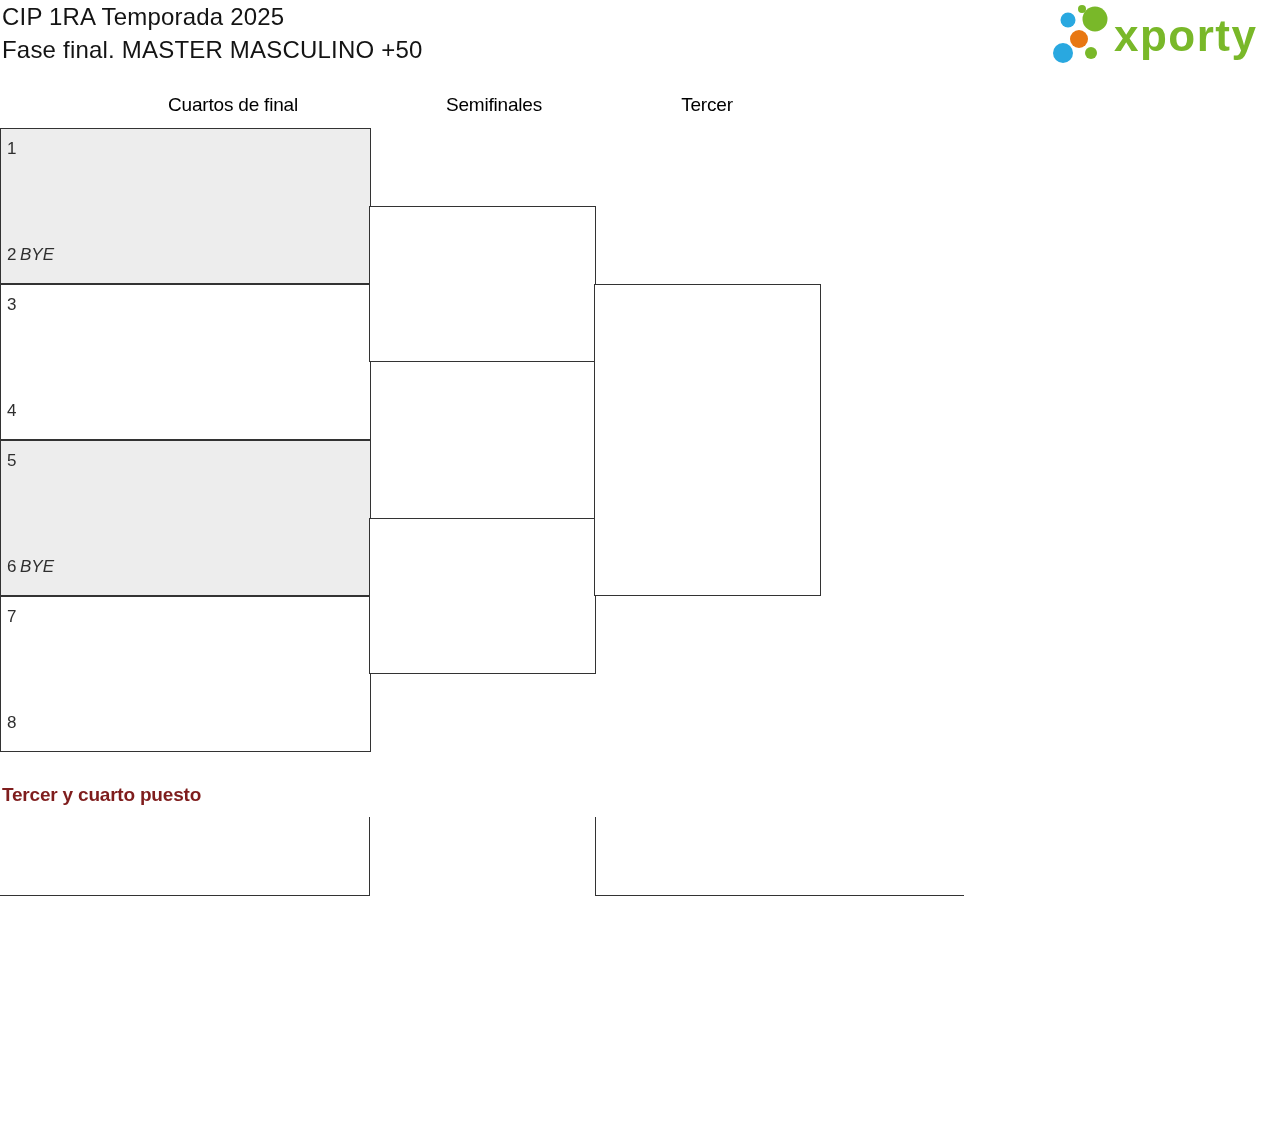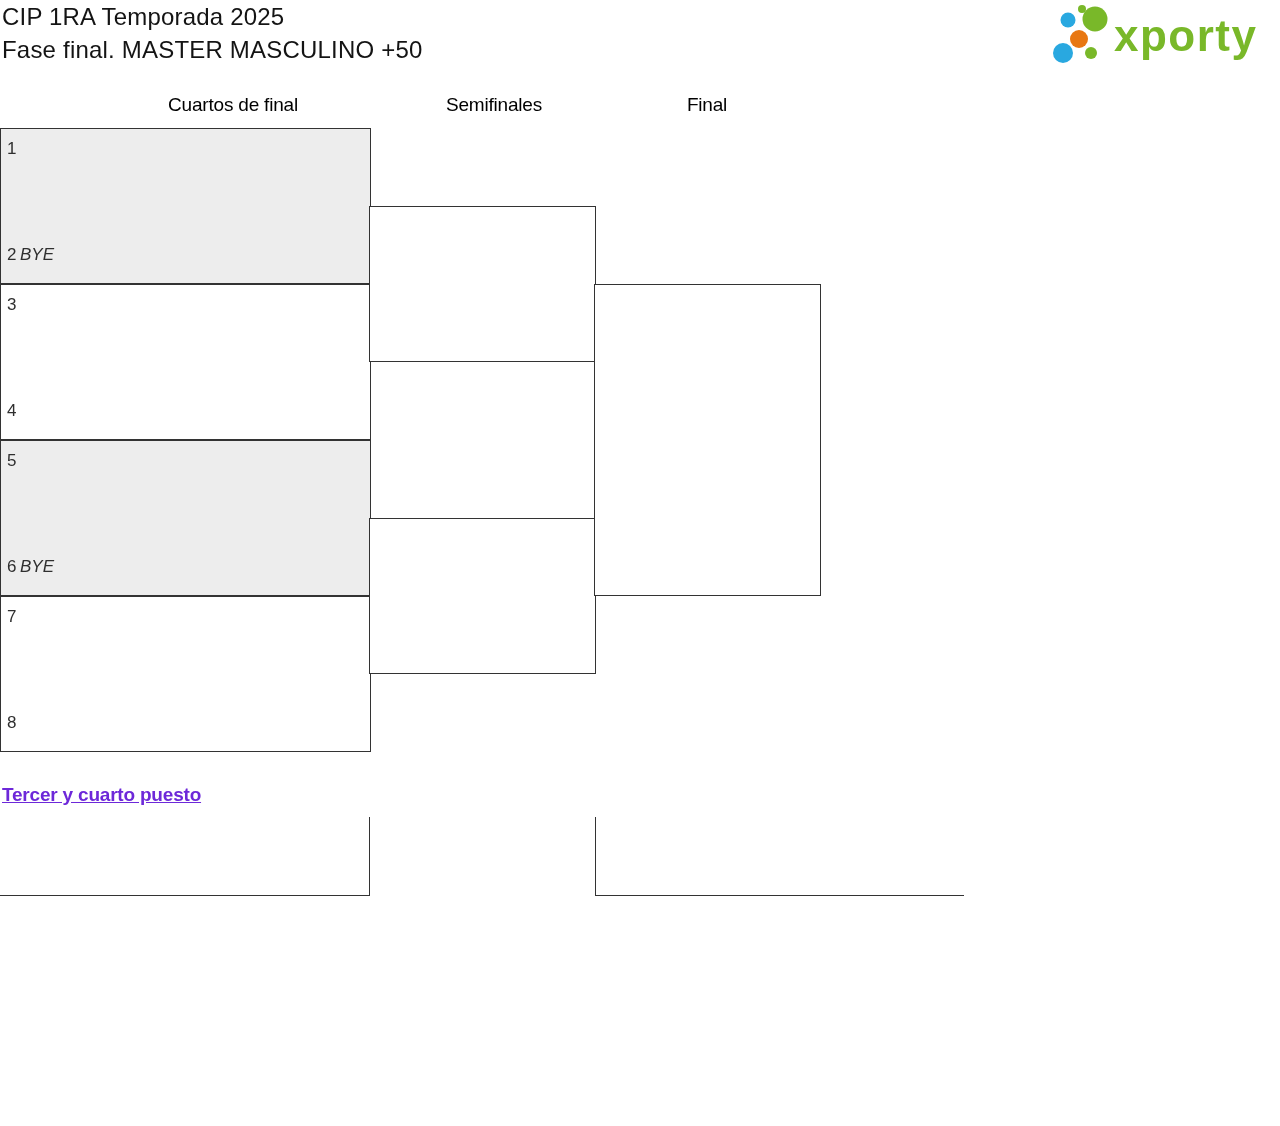--- a/index.html
+++ b/index.html
@@ -98,23 +98,22 @@
   .tname { display: inline-block; font-style: italic; }
 
   
   .third-title {
     position: absolute;
     left: 2px;
     top: 784px;
     font-size: 19px;
     line-height: 22px;
     font-weight: 600;
-    color: #6d28d9;
+    color: #7f1d1d;
     letter-spacing: -0.2px;
-    text-decoration: underline;
   }
   .third-left {
     position: absolute;
     box-sizing: border-box;
     left: 0;
     top: 817px;
     width: 370px;
     height: 78.5px;
     border-right: 1.5px solid #333333;
     border-bottom: 1.5px solid #333333;
@@ -147,21 +146,21 @@
     <circle cx="34" cy="9" r="4" fill="#79b829"></circle>
     <circle cx="47" cy="19" r="12.5" fill="#79b829"></circle>
     <circle cx="31" cy="39" r="9" fill="#e87712"></circle>
     <circle cx="15" cy="53" r="10" fill="#29a8e0"></circle>
     <circle cx="43" cy="53" r="6" fill="#79b829"></circle>
     <text class="logo-text" x="66" y="51" fill="#79b829">xporty</text>
   </svg>
 
   <div class="round-header rh-qf">Cuartos de final</div>
   <div class="round-header rh-sf">Semifinales</div>
-  <div class="round-header rh-final">Final</div>
+  <div class="round-header rh-final">Tercer</div>
 
   <div class="match qf qf1 bye">
     <div class="team team-top">
       <span class="seed">1</span>
       <span class="tname"></span>
     </div>
     <div class="team team-bottom">
       <span class="seed">2</span>
       <span class="tname">BYE</span>
     </div>

